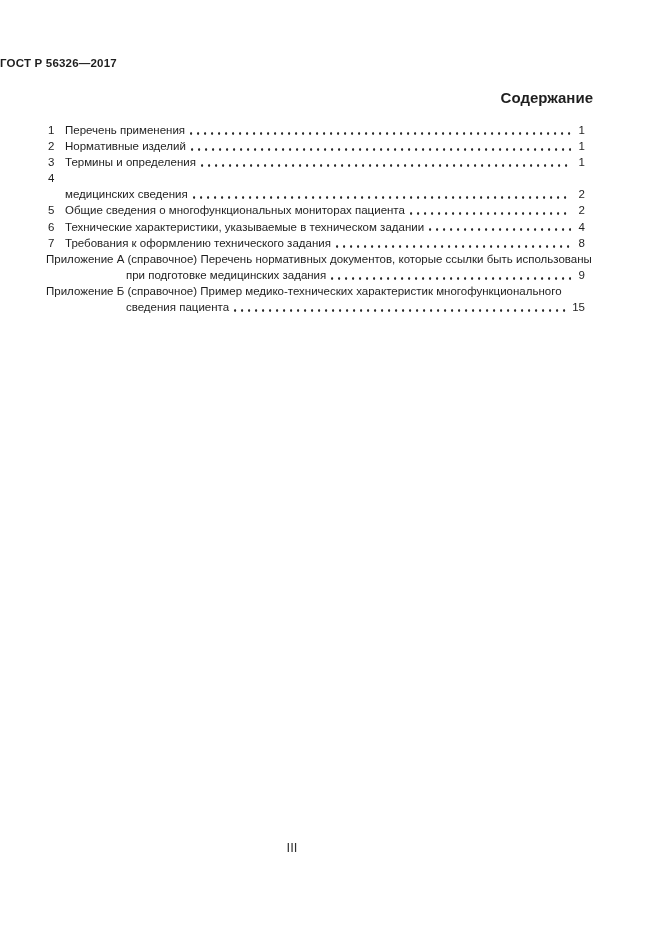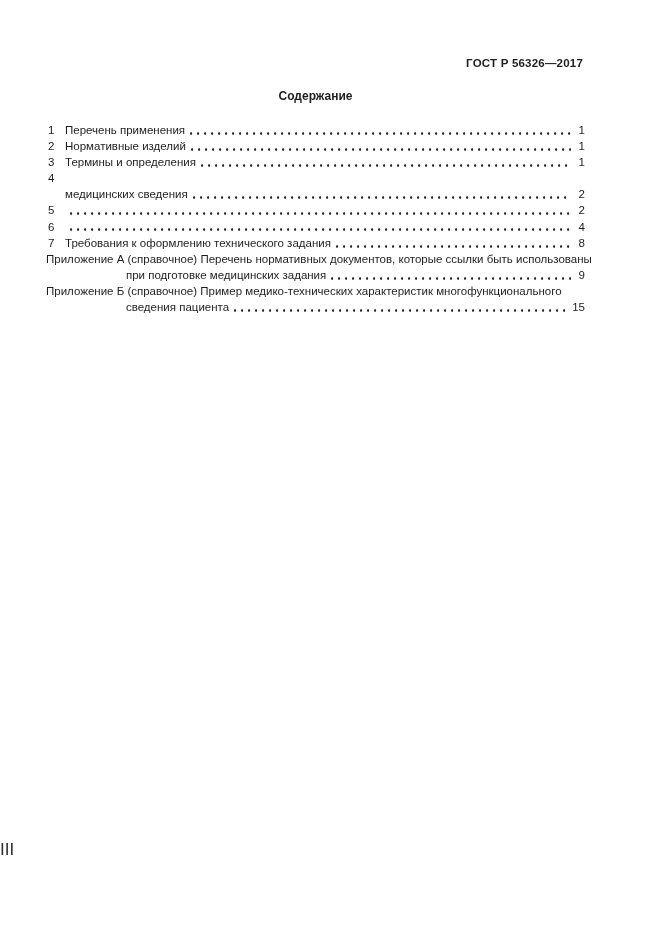--- a/index.html
+++ b/index.html
@@ -14,32 +14,32 @@
     background: #ffffff;
     font-family: "Liberation Sans", sans-serif;
     color: #1e1e1e;
     overflow: hidden;
   }
   .doc-code {
     position: absolute;
     top: 57px;
     left: 0;
     width: 583px;
-    text-align: right;
+    text-align: left;
     font-size: 11.5px;
     font-weight: bold;
     letter-spacing: 0.2px;
   }
   .doc-title {
     position: absolute;
     top: 89px;
-    left: 46px;
+    left: 54px;
     width: 539px;
-    text-align: center;
-    font-size: 12px;
+    text-align: right;
+    font-size: 15px;
     font-weight: bold;
   }
   .toc {
     position: absolute;
     top: 122px;
     left: 46px;
     width: 539px;
     font-size: 11.5px;
     line-height: 16.1px;
   }
@@ -75,22 +75,22 @@
   .pg {
     flex: 0 0 auto;
     min-width: 12px;
     text-align: right;
   }
   .folio {
     position: absolute;
     top: 840px;
     left: 0;
     width: 584px;
-    text-align: left;
-    font-size: 17px;
+    text-align: center;
+    font-size: 13px;
     color: #2e2e2e;
   }
 </style>
 </head>
 <body>
 
 <div class="page">
   <div class="doc-code">ГОСТ Р 56326—2017</div>
 
   <div class="doc-title">Содержание</div>
@@ -118,25 +118,27 @@
         <span class="num">4</span>
       </div>
       <div class="row">
         <span class="num"></span>
         <span class="txt">медицинских сведения</span>
         <span class="leader"></span>
         <span class="pg">2</span>
       </div>
       <div class="row">
         <span class="num">5</span>
+        <span class="txt">Общие сведения о многофункциональных мониторах пациента</span>
         <span class="leader"></span>
         <span class="pg">2</span>
       </div>
       <div class="row">
         <span class="num">6</span>
+        <span class="txt">Технические характеристики, указываемые в техническом задании</span>
         <span class="leader"></span>
         <span class="pg">4</span>
       </div>
       <div class="row">
         <span class="num">7</span>
         <span class="txt">Требования к оформлению технического задания</span>
         <span class="leader"></span>
         <span class="pg">8</span>
       </div>
       <div class="row">

